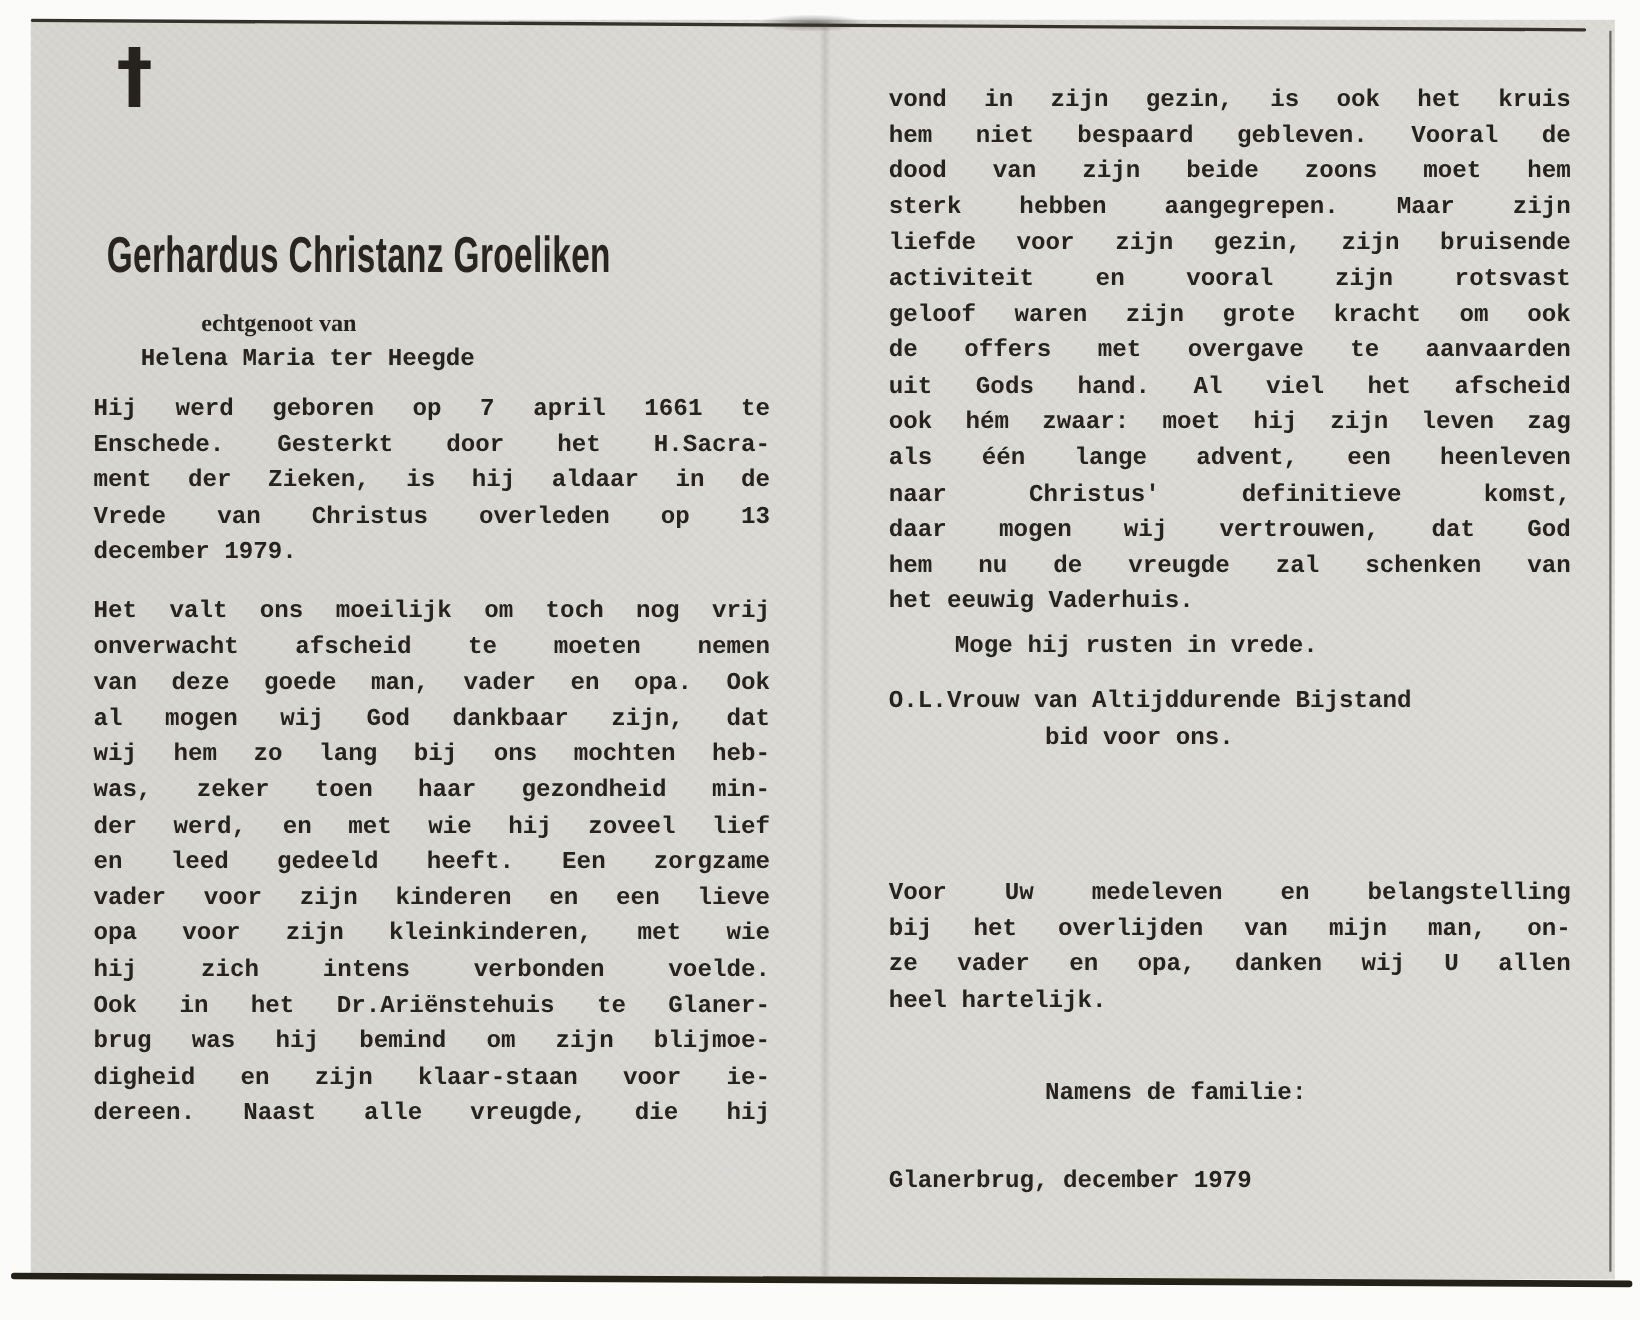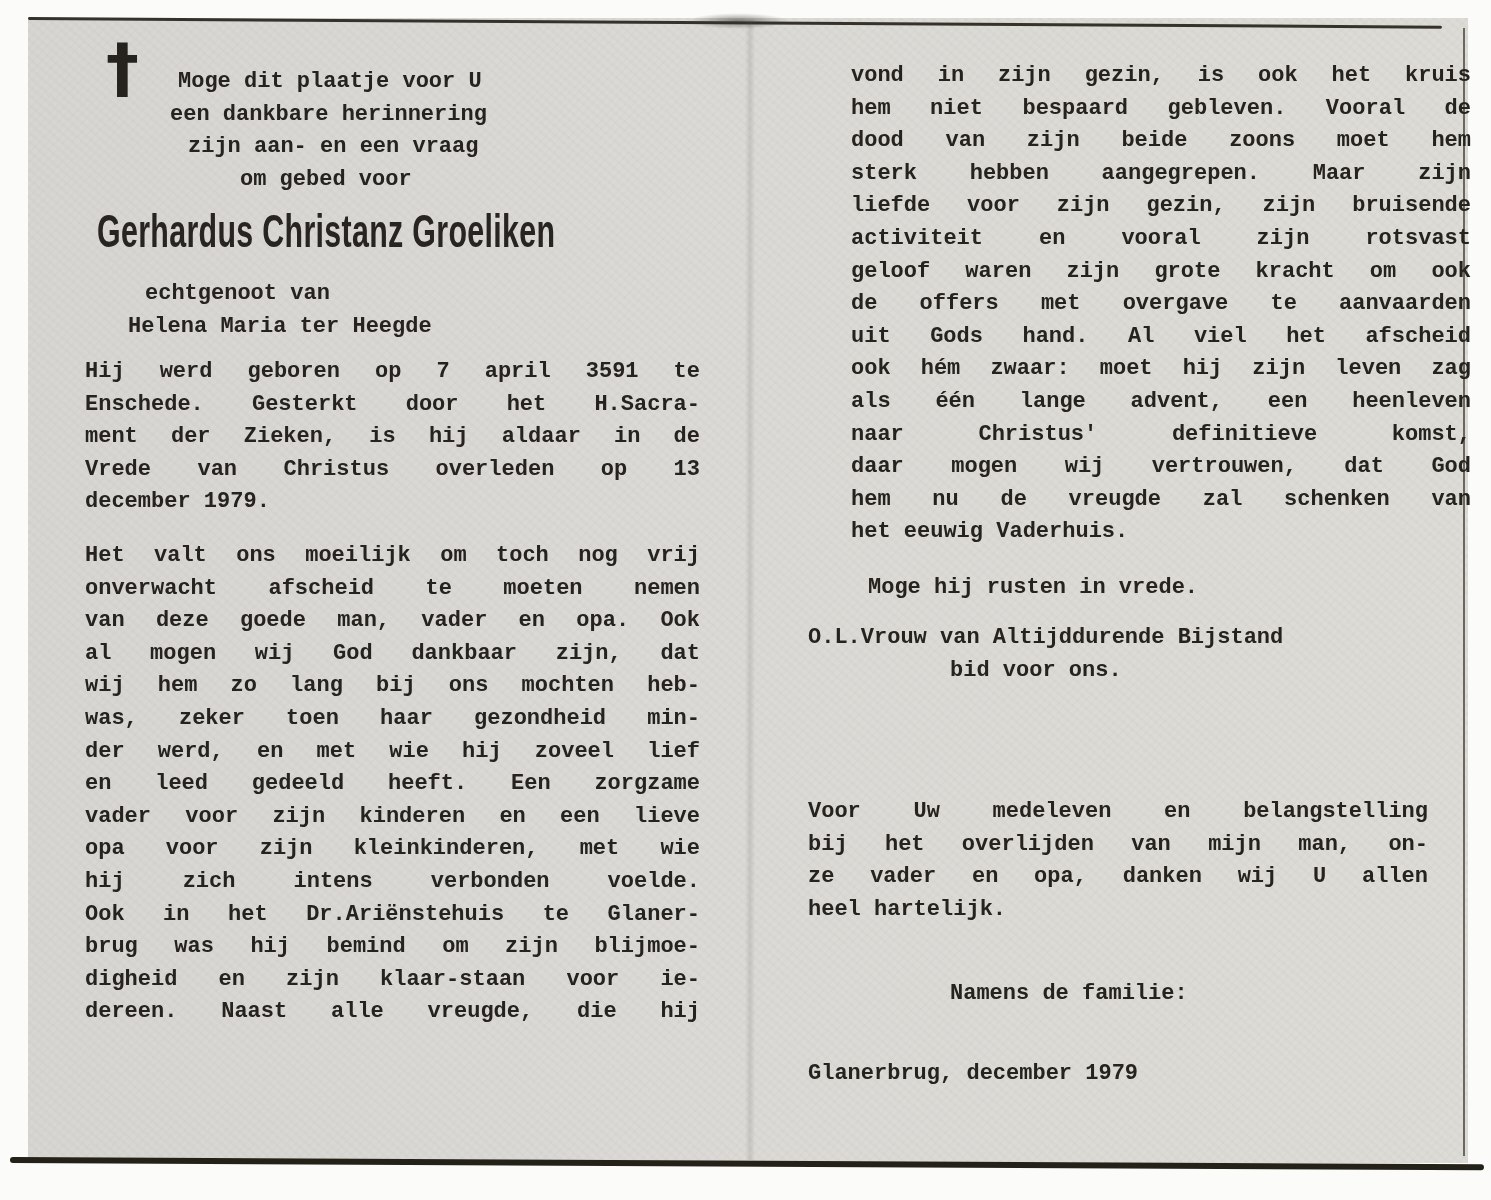--- a/index.html
+++ b/index.html
@@ -43,59 +43,53 @@
     font-weight:700;color:var(--ink);font-family:"DejaVu Sans",sans-serif;}
   .intro{position:absolute;left:0;top:66px;width:615px;}
   .intro .line:nth-child(1){margin-left:93px;}
   .intro .line:nth-child(2){margin-left:85px;}
   .intro .line:nth-child(3){margin-left:103px;}
   .intro .line:nth-child(4){margin-left:155px;}
   .name-heading{position:absolute;left:12px;top:204px;white-space:nowrap;
     font-family:"Liberation Sans","DejaVu Sans",sans-serif;font-weight:700;font-size:46px;
     color:#282521;letter-spacing:0.5px;transform:scaleX(0.66);transform-origin:left top;}
   .subtitle{position:absolute;left:0;top:278px;width:615px;}
-  .subtitle .line:nth-child(1){margin-left:60px;}
+  .subtitle .line:nth-child(1){margin-left:98px;font-family:Liberation Serif, serif;}
   .subtitle .line:nth-child(2){margin-left:43px;}
   .para-birth{position:absolute;left:0;top:356px;width:615px;}
   .para-life{position:absolute;left:0;top:540px;width:615px;}
 
-  .para-faith{position:absolute;left:0;top:60px;width:620px;margin-left:43px;}
+  .para-faith{position:absolute;left:0;top:75px;width:620px;}
   .rip-line{position:absolute;left:60px;top:572px;}
   .ourlady{position:absolute;left:0;top:622px;width:620px;}
   .ourlady .line:nth-child(2){margin-left:142px;}
   .para-thanks{position:absolute;left:0;top:796px;width:620px;}
   .family{position:absolute;left:0;top:978px;width:620px;}
   .family .line{margin-left:142px;}
   .dateline{position:absolute;left:0;top:1058px;text-align:center;}
 </style>
 </head>
 <body>
 
 <div class="card"></div>
 <div class="top-smudge"></div>
 <div class="top-edge"></div>
 <div class="bottom-edge"></div>
 <div class="right-edge"></div>
 <div class="fold-crease"></div>
 
 <div class="page page-left">
   <div class="cross">†</div>
-  <div class="intro">
-      <div class="line">Moge dit plaatje voor U</div>
-      <div class="line">een dankbare herinnering</div>
-      <div class="line">zijn aan- en een vraag</div>
-      <div class="line">om gebed voor</div>
-    </div>
   <div class="name-heading">Gerhardus Christanz Groeliken</div>
   <div class="subtitle">
       <div class="line">echtgenoot van</div>
       <div class="line">Helena Maria ter Heegde</div>
     </div>
   <div class="para-birth">
-      <div class="line just">Hij werd geboren op 7 april 3591 te</div>
+      <div class="line just">Hij werd geboren op 7 april 1661 te</div>
       <div class="line just">Enschede. Gesterkt door het H.Sacra-</div>
       <div class="line just">ment der Zieken, is hij aldaar in de</div>
       <div class="line just">Vrede van Christus overleden op 13</div>
       <div class="line">december 1979.</div>
     </div>
   <div class="para-life">
       <div class="line just">Het valt ons moeilijk om toch nog vrij</div>
       <div class="line just">onverwacht afscheid te moeten nemen</div>
       <div class="line just">van deze goede man, vader en opa. Ook</div>
       <div class="line just">al mogen wij God dankbaar zijn, dat</div>

